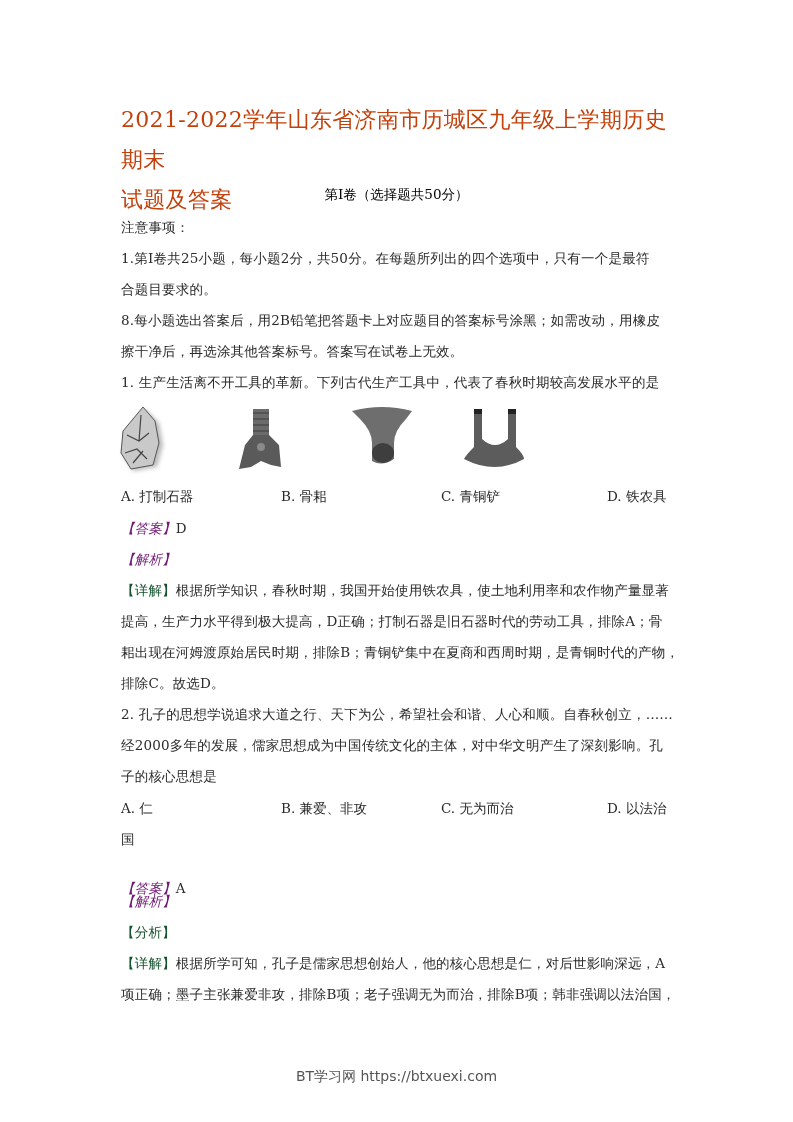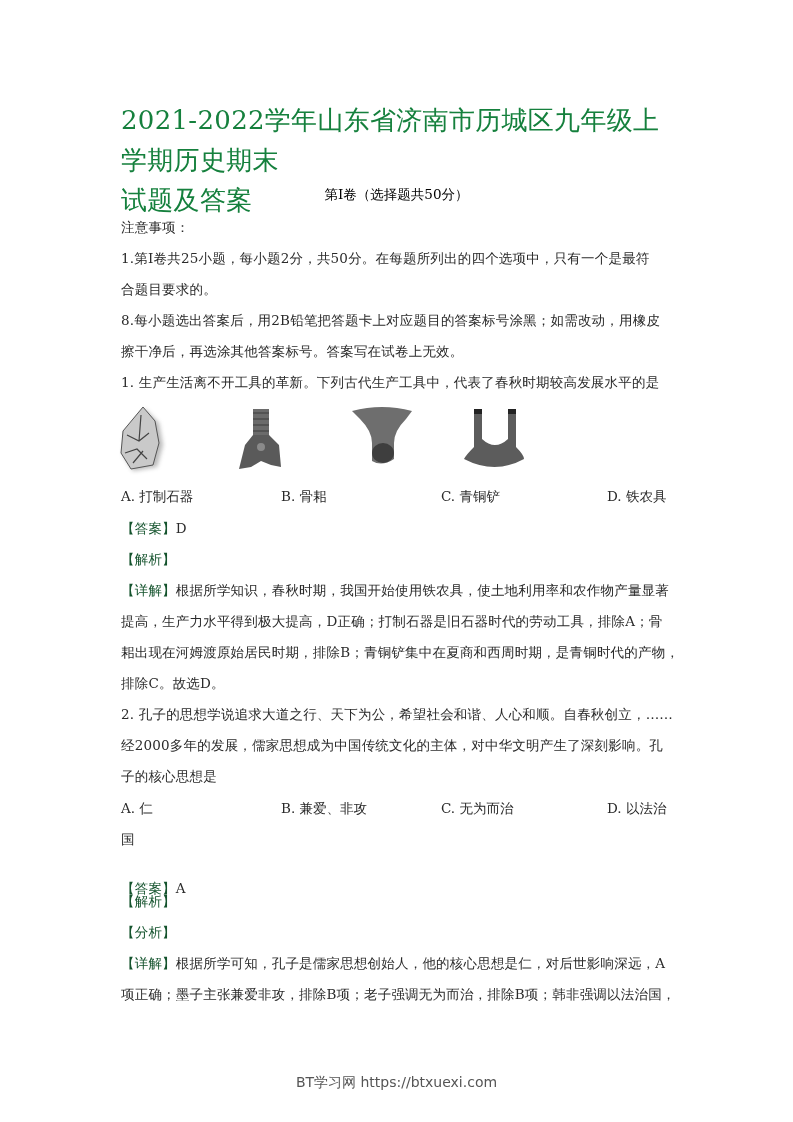--- a/index.html
+++ b/index.html
@@ -3,37 +3,37 @@
 <meta charset="utf-8">
 <style>
   html, body { margin:0; padding:0; background:#ffffff; }
   body {
     width:793px; height:1122px; position:relative; overflow:hidden;
     font-family: "DejaVu Serif", "Liberation Serif", serif;
     color:#222;
   }
   .title {
     position:absolute; left:121px; top:100px; width:560px;
-    font-size:26px; line-height:40px; color:#15803d; letter-spacing:0.3px;
+    font-size:22px; line-height:40px; color:#c2410c; letter-spacing:0.3px;
   }
   .subtitle {
     position:absolute; left:0; width:793px; top:186px;
     text-align:center; font-size:13.5px; color:#000000;
   }
   .line {
     position:absolute; left:121px; width:560px;
     font-size:13.5px; color:#2a2a2a; white-space:nowrap; letter-spacing:0.2px;
   }
-  .tag-blue { color:#14532d; }
+  .tag-blue { color:#701a75;font-style:italic; }
   .tag-black { color:#14532d; }
   .opt { position:absolute; font-size:13.5px; color:#2a2a2a; white-space:nowrap; }
   .img-box { position:absolute; }
   .footer {
     position:absolute; left:0; width:793px; top:1068px; text-align:center;
-    font-family:"DejaVu Sans", "Liberation Sans", sans-serif; font-size:14px; color:#555;margin-top:6px;
+    font-family:"DejaVu Sans", "Liberation Sans", sans-serif; font-size:14px; color:#555;
   }
 </style>
 </head>
 <body>
 
 <div class="title">
   <div>2021-2022学年山东省济南市历城区九年级上学期历史期末</div>
   <div>试题及答案</div>
 </div>
 

